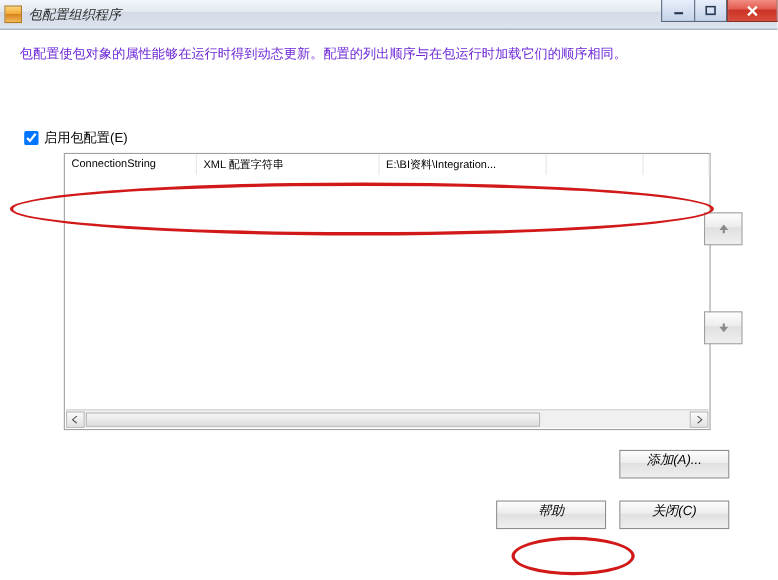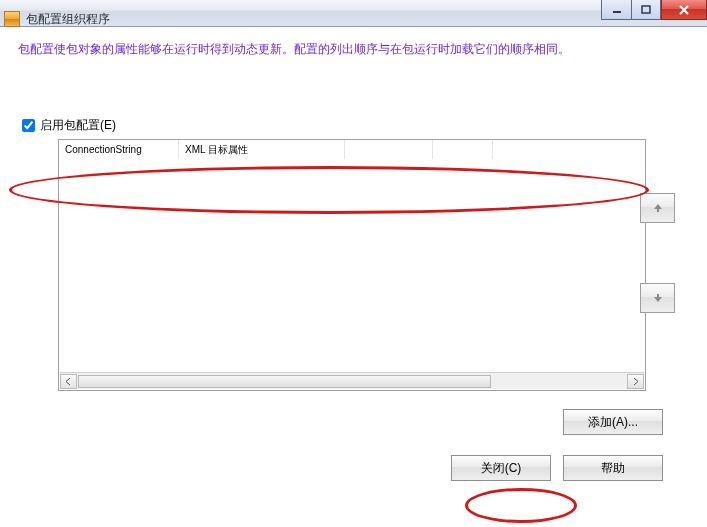--- a/index.html
+++ b/index.html
@@ -10,23 +10,24 @@
     font-size:12px;
     background:#fff;
     color:#000;
     overflow:hidden;
   }
   
   .titlebar {
     height:27px;
     background:linear-gradient(to bottom,#f3f6fb 0%,#e4e9f0 40%,#d4dbe7 41%,#dde4ef 100%);
     border-bottom:1px solid #8a9bb4;
-    display:flex; 
-    padding:11px 4px;
+    display:flex; align-items:center;
+    padding:0 4px;
     position:relative;
+    font-style:italic;
   }
   .titlebar .appicon {
     width:16px;height:16px;
     background:#fff;
     border:1px solid #b07c20;
     background:linear-gradient(to bottom,#ffd37a,#f0a830 50%,#d6841c 51%,#f5b857);
     margin-right:6px;
   }
   .titlebar .title { color:#2a2a2a; }
   .winbtns { position:absolute; right:0; top:0; display:flex; height:20px; }
@@ -89,23 +90,24 @@
     display:flex;align-items:center;justify-content:center;
     color:#6a6a6a;
   }
 
   .btnrow { display:flex; justify-content:flex-end; gap:12px; padding-right:26px; margin-top:18px;}
   .btnrow2 { display:flex; justify-content:flex-end; gap:12px; padding-right:26px; margin-top:20px;}
   .btn {
     width:100px;height:26px;
     background:linear-gradient(to bottom,#fdfdfd,#ececec 45%,#e0e0e0 46%,#efefef);
     border:1px solid #8e8e8e;
-    display:flex;align-items:center;justify-content:center;
+    display:flex;align-items:flex-start;justify-content:center;
     font-size:12px;
     cursor:default;
+    font-style:italic;
   }
 
   
   .ann { position:absolute; border:3px solid #d11919; border-radius:50%; pointer-events:none; }
 
 </style>
 </head>
 <body>
 
 <div class="titlebar">
@@ -135,21 +137,22 @@
 
   <div class="chkrow">
     <input type="checkbox" checked="" style="">
     <span>启用包配置(E)</span>
   </div>
 
 
   <div class="gridwrap">
     <div class="gridrow">
       <div class="c1">ConnectionString</div>
-      <div class="c2">XML 目标属性</div>
+      <div class="c2">XML 配置字符串</div>
+      <div class="c3">E:\BI资料\Integration...</div>
       <div class="c4"></div>
       <div class="c5"></div>
     </div>
     <div class="gridscroll">
       <div class="arrow">
         <svg width="7" height="7">
             <path d="M5 0 L1 3.5 L5 7" fill="none" stroke="#555"></path>
           </svg>
       </div>
       <div class="track">
@@ -164,24 +167,24 @@
   </div>
 
   <div class="btnrow">
     <div class="btn">
         <span>添加(A)...</span>
       </div>
   </div>
 
   <div class="btnrow2">
     <div class="btn">
+        <span>帮助</span>
+      </div>
+    <div class="btn">
         <span>关闭(C)</span>
-      </div>
-    <div class="btn">
-        <span>帮助</span>
       </div>
   </div>
 </div>
 
 <div class="sidebtns">
   <div class="sidebtn">
     <svg width="12" height="12">
         <path d="M6 2 L2 7 L5 7 L5 10 L7 10 L7 7 L10 7 Z" fill="#8a8a8a"></path>
       </svg>
   </div>

